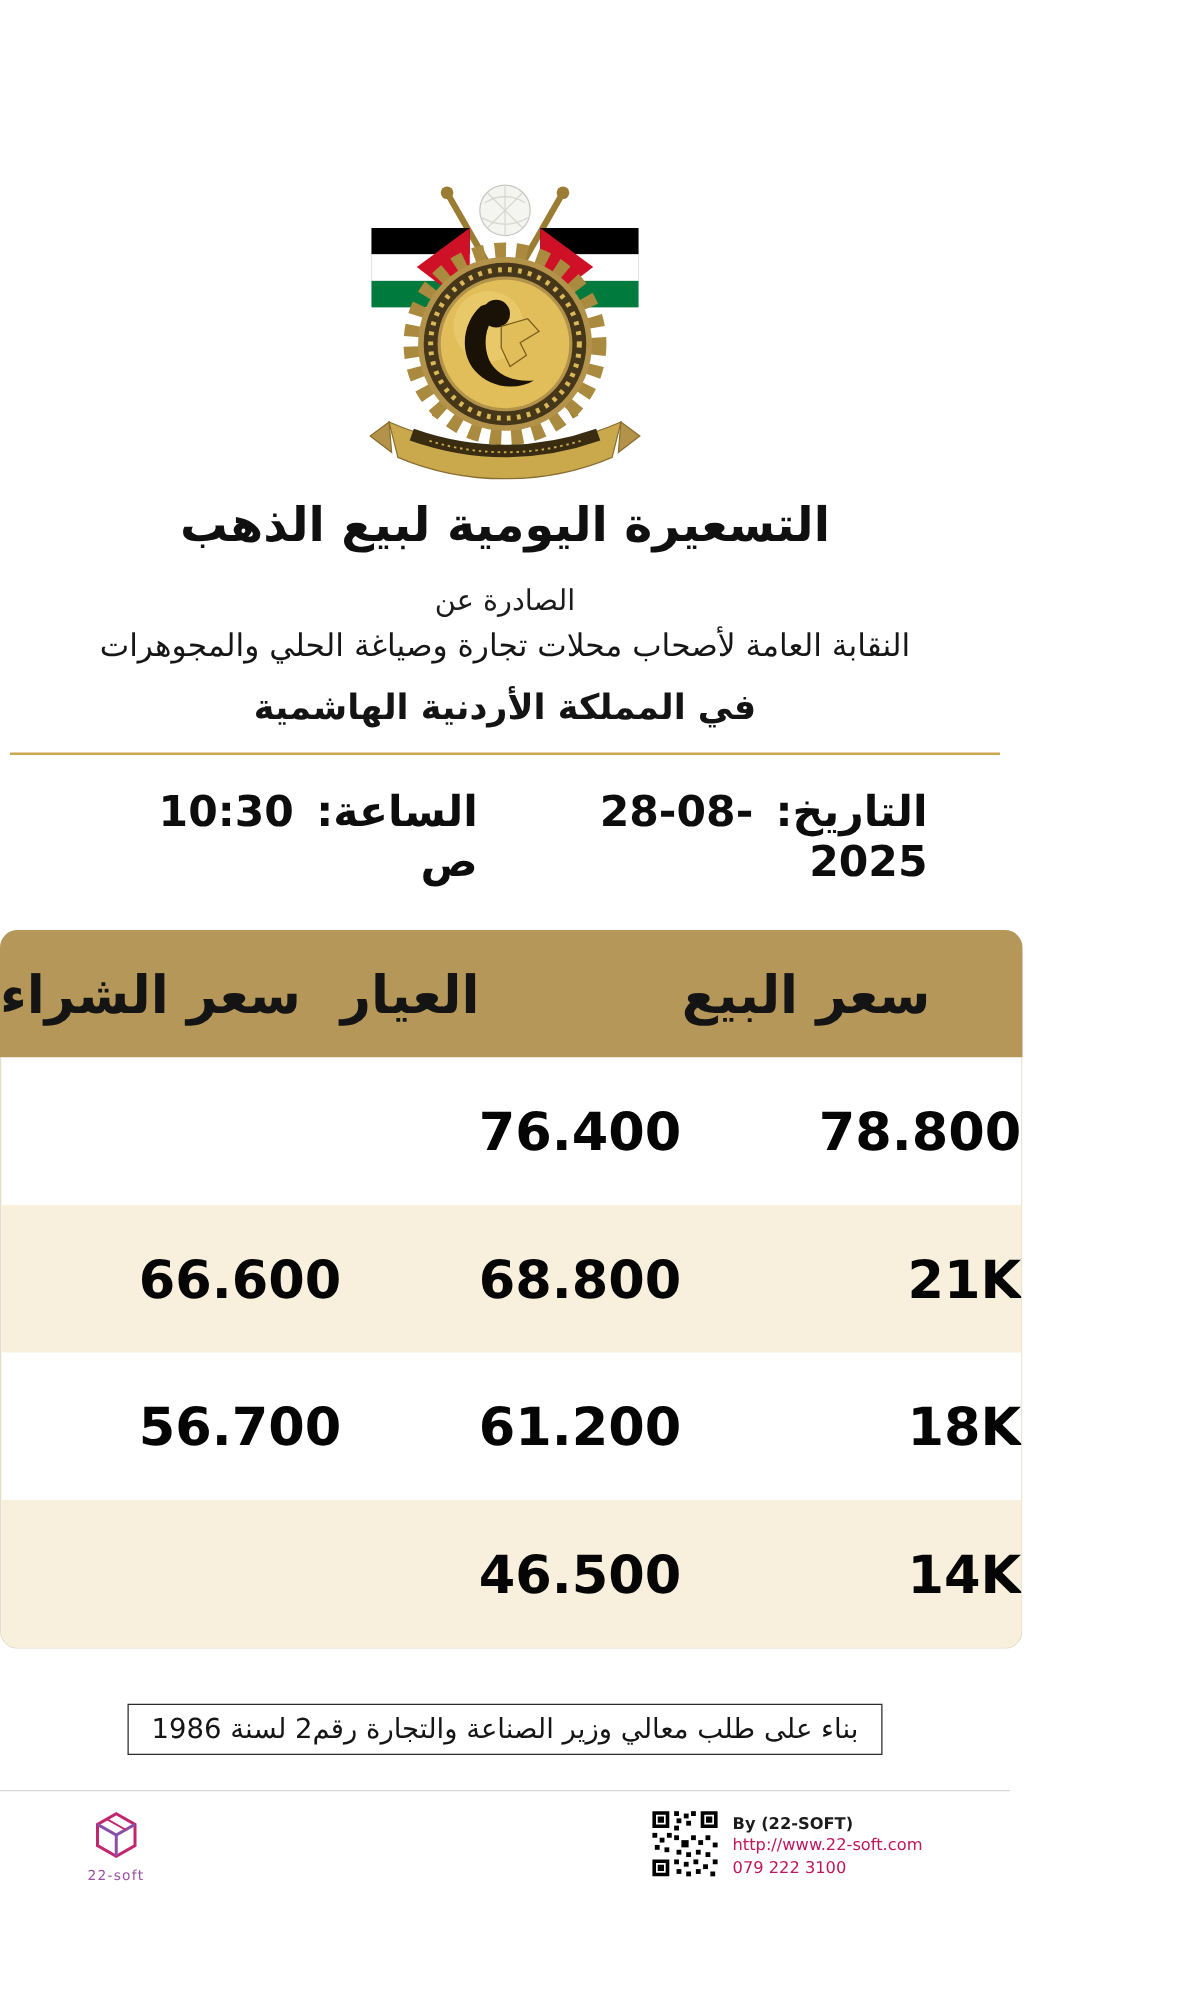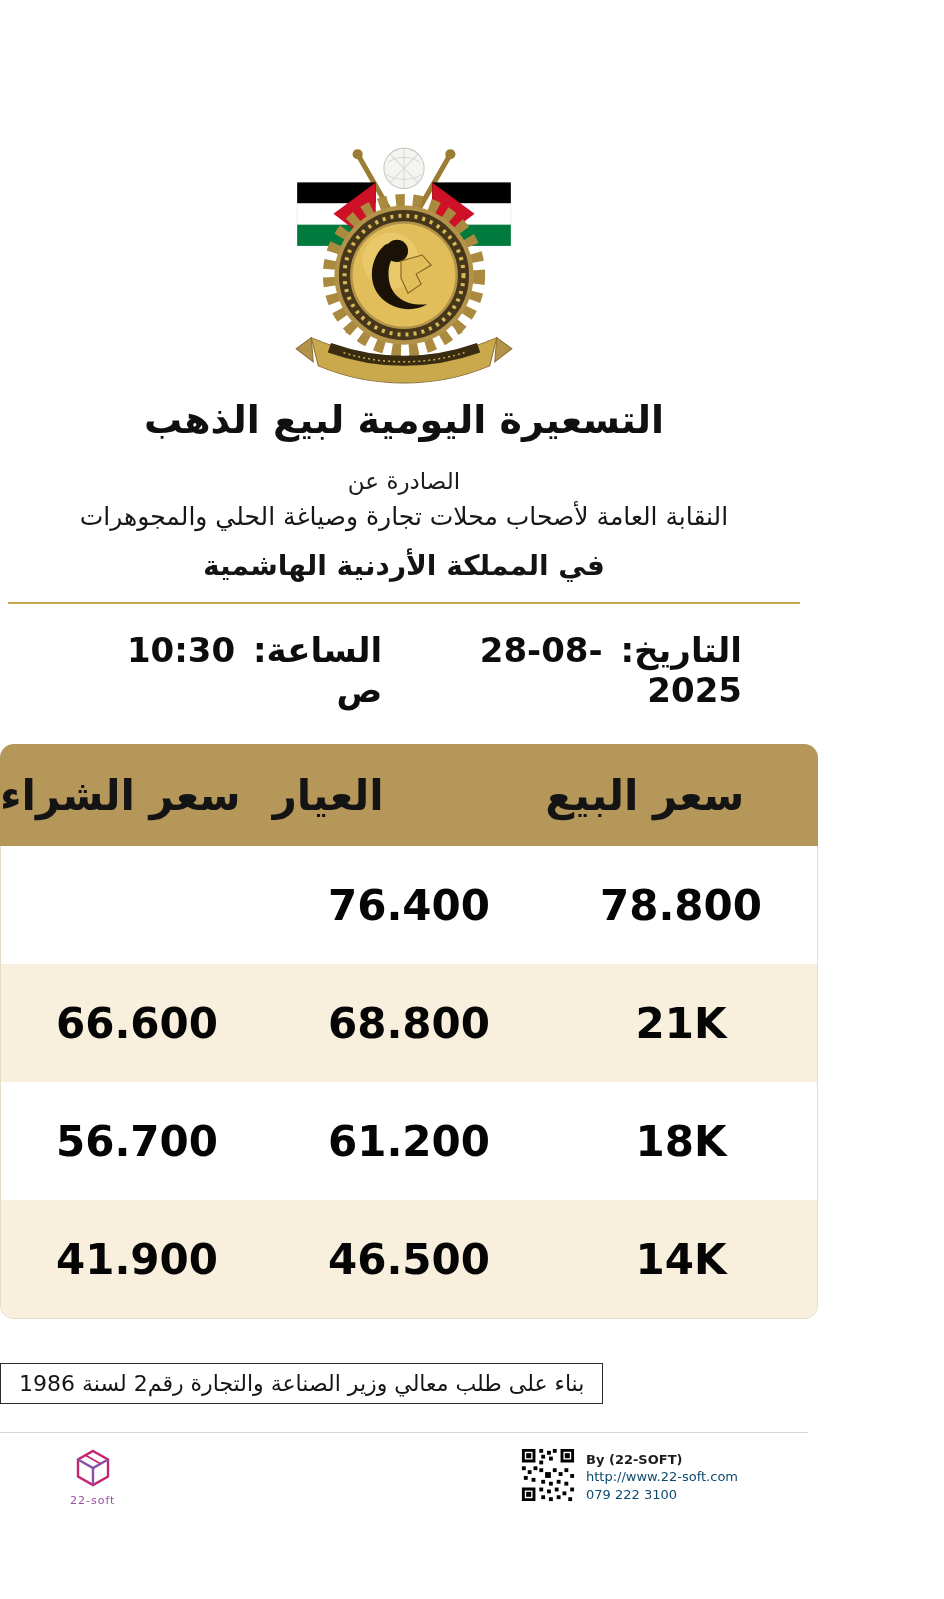--- a/index.html
+++ b/index.html
@@ -33,38 +33,38 @@
     background:#b5975a; height:102px; align-items:center;
     border-radius:14px 14px 0 0;
   }
   .th { text-align:left; font-size:42px; font-weight:700; color:#141414; }
   .tbody {
     border:1px solid #e6ddc9; border-top:none;
     border-radius:0 0 14px 14px; overflow:hidden; background:#fff;
   }
   .trow { display:grid; grid-template-columns:1fr 1fr 1fr; height:118px; align-items:center; }
   .trow:nth-child(even) { background:#f8efdc; }
-  .td { text-align:center; font-size:42px; font-weight:700; color:#050505; }
-
-  
-  .note-wrap { text-align:left; margin-top:44px; }
+  .td { font-size:42px; font-weight:700; color:#050505; }
+
+  
+  .note-wrap { text-align:center; margin-top:44px; }
   .note-box {
     display:inline-block; border:1.5px solid #2b2b2b;
     padding:7px 18px; font-size:22px; color:#151515; direction:rtl;
   }
 
   
   .bottom-divider { border:0; border-top:1px solid #d6d6d6; margin-top:28px; }
   .bottom-bar { display:flex; justify-content:space-between; align-items:center; padding:14px 70px 0; }
   .soft-logo { display:flex; flex-direction:column; align-items:center; }
   .soft-caption { font-size:11px; color:#9a4fa0; margin-top:2px; letter-spacing:1px; }
   .credit { display:flex; align-items:center; gap:10px; }
   .credit-text { text-align:left; line-height:1.35; }
   .credit-by { font-size:13px; font-weight:700; color:#1c1c1c; }
-  .credit-url, .credit-phone { font-size:13px; color:#0c4a6e; }
+  .credit-url, .credit-phone { font-size:13px; color:#be185d; }
 </style>
 </head>
 <body>
 
 <div class="page">
 
   <div class="logo-wrap">
     <span>
       <svg width="242" height="252" viewBox="0 0 240 250">
 
@@ -147,21 +147,20 @@
         <div class="td">66.600</div>
       </div>
       <div class="trow">
         <div class="td">18K</div>
         <div class="td">61.200</div>
         <div class="td">56.700</div>
       </div>
       <div class="trow">
         <div class="td">14K</div>
         <div class="td">46.500</div>
-        <div class="td">41.900</div>
       </div>
     </div>
   </div>
 
   <div class="note-wrap">
     <div class="note-box">بناء على طلب معالي وزير الصناعة والتجارة  رقم2 لسنة 1986</div>
   </div>
 
   <hr class="bottom-divider">
 

